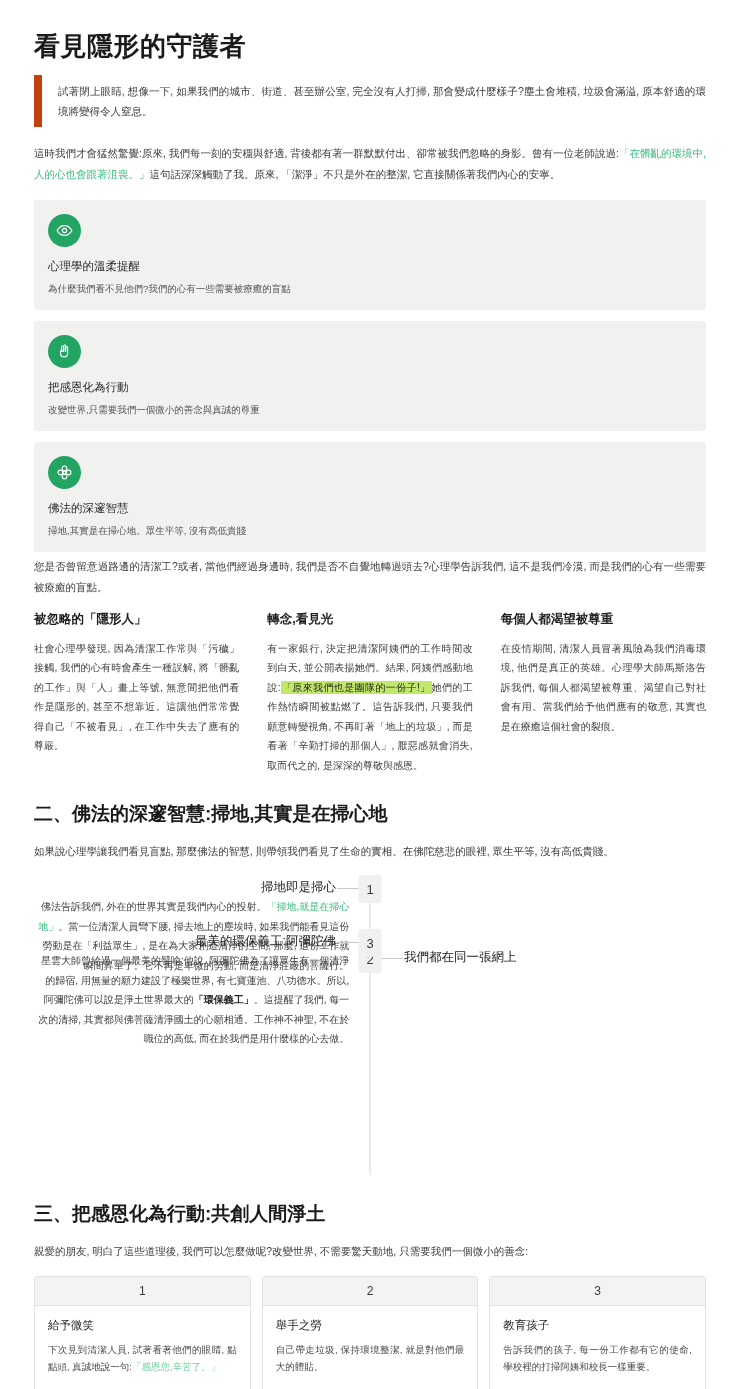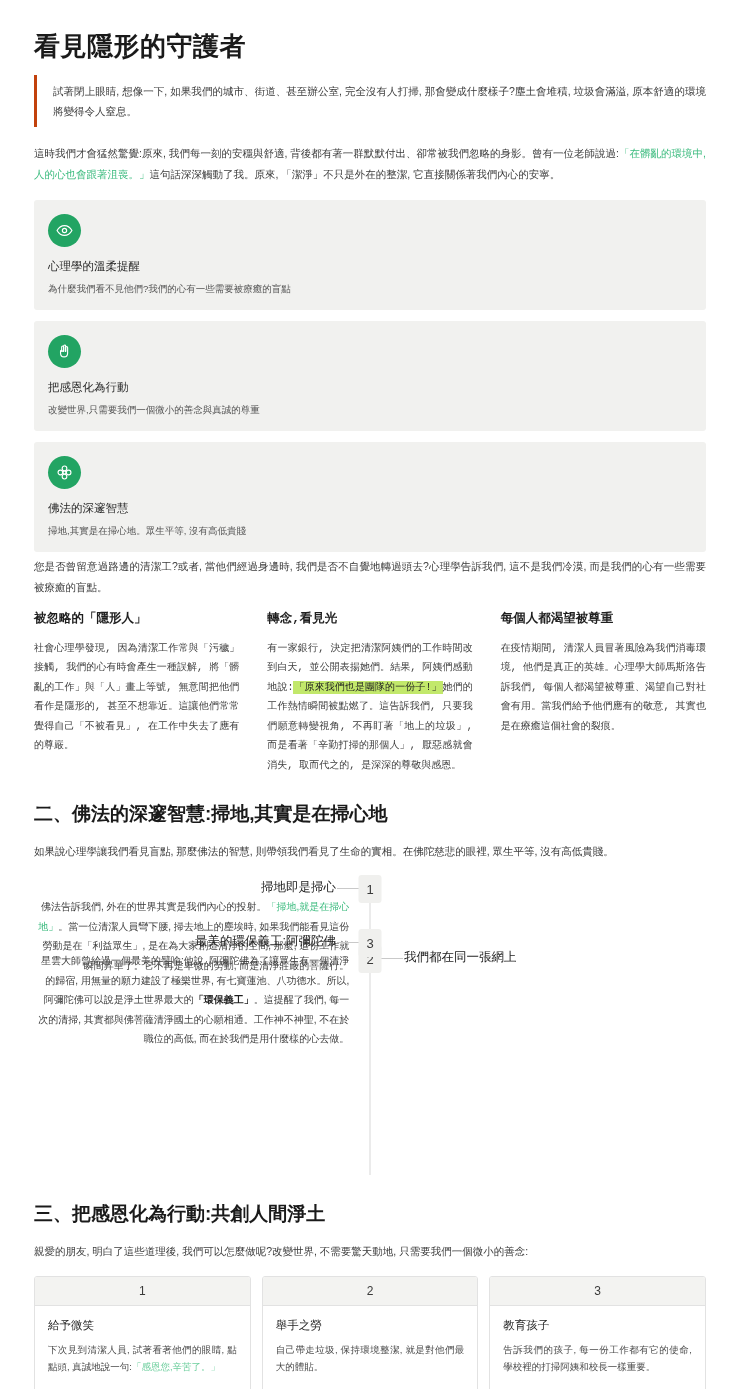--- a/index.html
+++ b/index.html
@@ -62,21 +62,21 @@
   .accent-soft { color: #6ecf9e; }
   .hl {
     background: #c2e86b;
     color: #1f1f1f;
     padding: 1px 1px;
   }
   .bold { font-weight: 700; color: #1f1f1f; }
 
   
   .quote {
-    border-left: 3px solid #c2410c;
+    border-left: 8px solid #c2410c;
     padding: 6px 0 6px 16px;
     margin: 0 0 16px 0;
     min-height: 42px;
   }
   .quote p {
     font-size: 10.5px;
     line-height: 1.95;
     color: #3b3b3b;
     margin: 0;
     text-align: justify;
@@ -114,21 +114,20 @@
     font-size: 9.5px;
     line-height: 1.75;
     color: #555555;
   }
 
   
   .cols3 {
     display: flex;
     gap: 28px;
     margin-top: 6px;
-    font-family: Liberation Mono, monospace;
   }
   .cols3 .col { flex: 1 1 0; }
   .cols3 .col p {
     font-size: 10px;
     line-height: 1.95;
     color: #3d3d3d;
     margin: 0;
     text-align: justify;
   }
 

